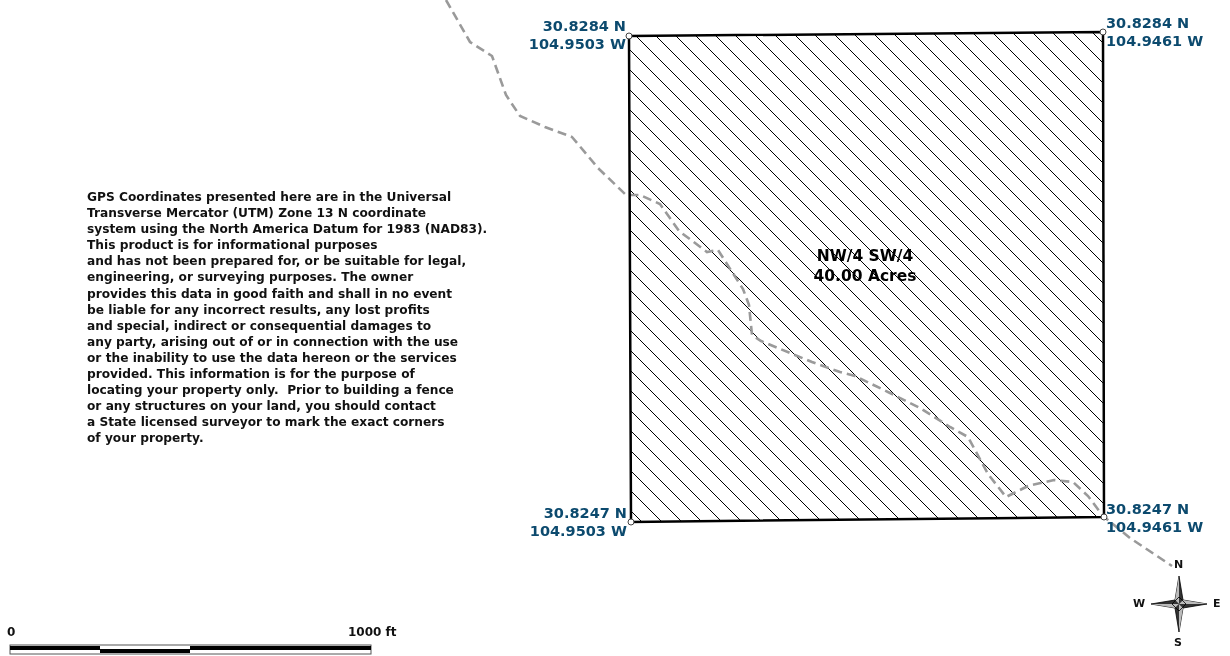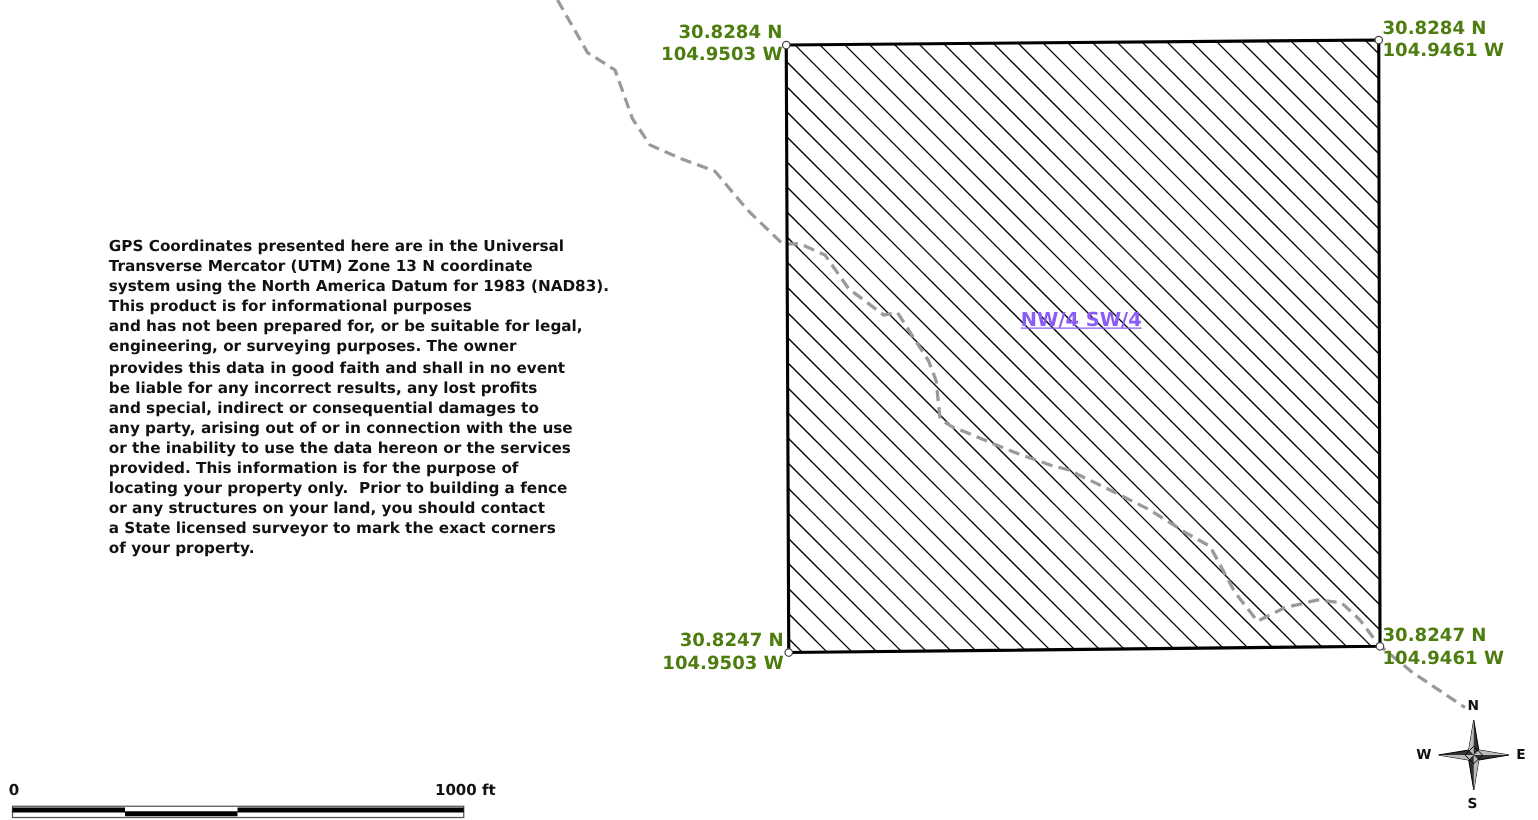--- a/index.html
+++ b/index.html
@@ -31,36 +31,35 @@
       white-space: pre;
       color: #111;
       margin-top: 23px;
     }
     .coord {
       position: absolute;
       font-size: 14.5px;
       font-weight: bold;
       line-height: 18px;
       white-space: nowrap;
-      color: #4d7c0f;
+      color: #0c4a6e;
     }
     .coord.right-align { text-align: right; }
     .coord.left-align { text-align: left; }
     .coord span { display: block; }
     .parcel-label {
       position: absolute;
       left: 740px;
       top: 246px;
       width: 250px;
       text-align: center;
       font-size: 15.5px;
       font-weight: bold;
       line-height: 20px;
-      color: #8b5cf6;
-      text-decoration: underline;
+      color: #000000;
     }
     .parcel-label span { display: block; }
     .scale-label {
       position: absolute;
       font-size: 12px;
       font-weight: bold;
       color: #111;
     }
     .compass-letter {
       position: absolute;
@@ -178,20 +177,21 @@
   <span>30.8247 N</span>
   <span>104.9503 W</span>
 </div>
 <div class="coord left-align" style="left:1106px; top:500px;">
   <span>30.8247 N</span>
   <span>104.9461 W</span>
 </div>
 
 <div class="parcel-label">
   <span>NW/4 SW/4</span>
+  <span>40.00 Acres</span>
 </div>
 
 <div class="scale-label" style="left:7px; top:625px;">0</div>
 <div class="scale-label" style="left:348px; top:625px;">1000 ft</div>
 
 <div class="compass-letter" style="left:1174px; top:558px;">N</div>
 <div class="compass-letter" style="left:1174px; top:636px;">S</div>
 <div class="compass-letter" style="left:1133px; top:597px;">W</div>
 <div class="compass-letter" style="left:1213px; top:597px;">E</div>
 

